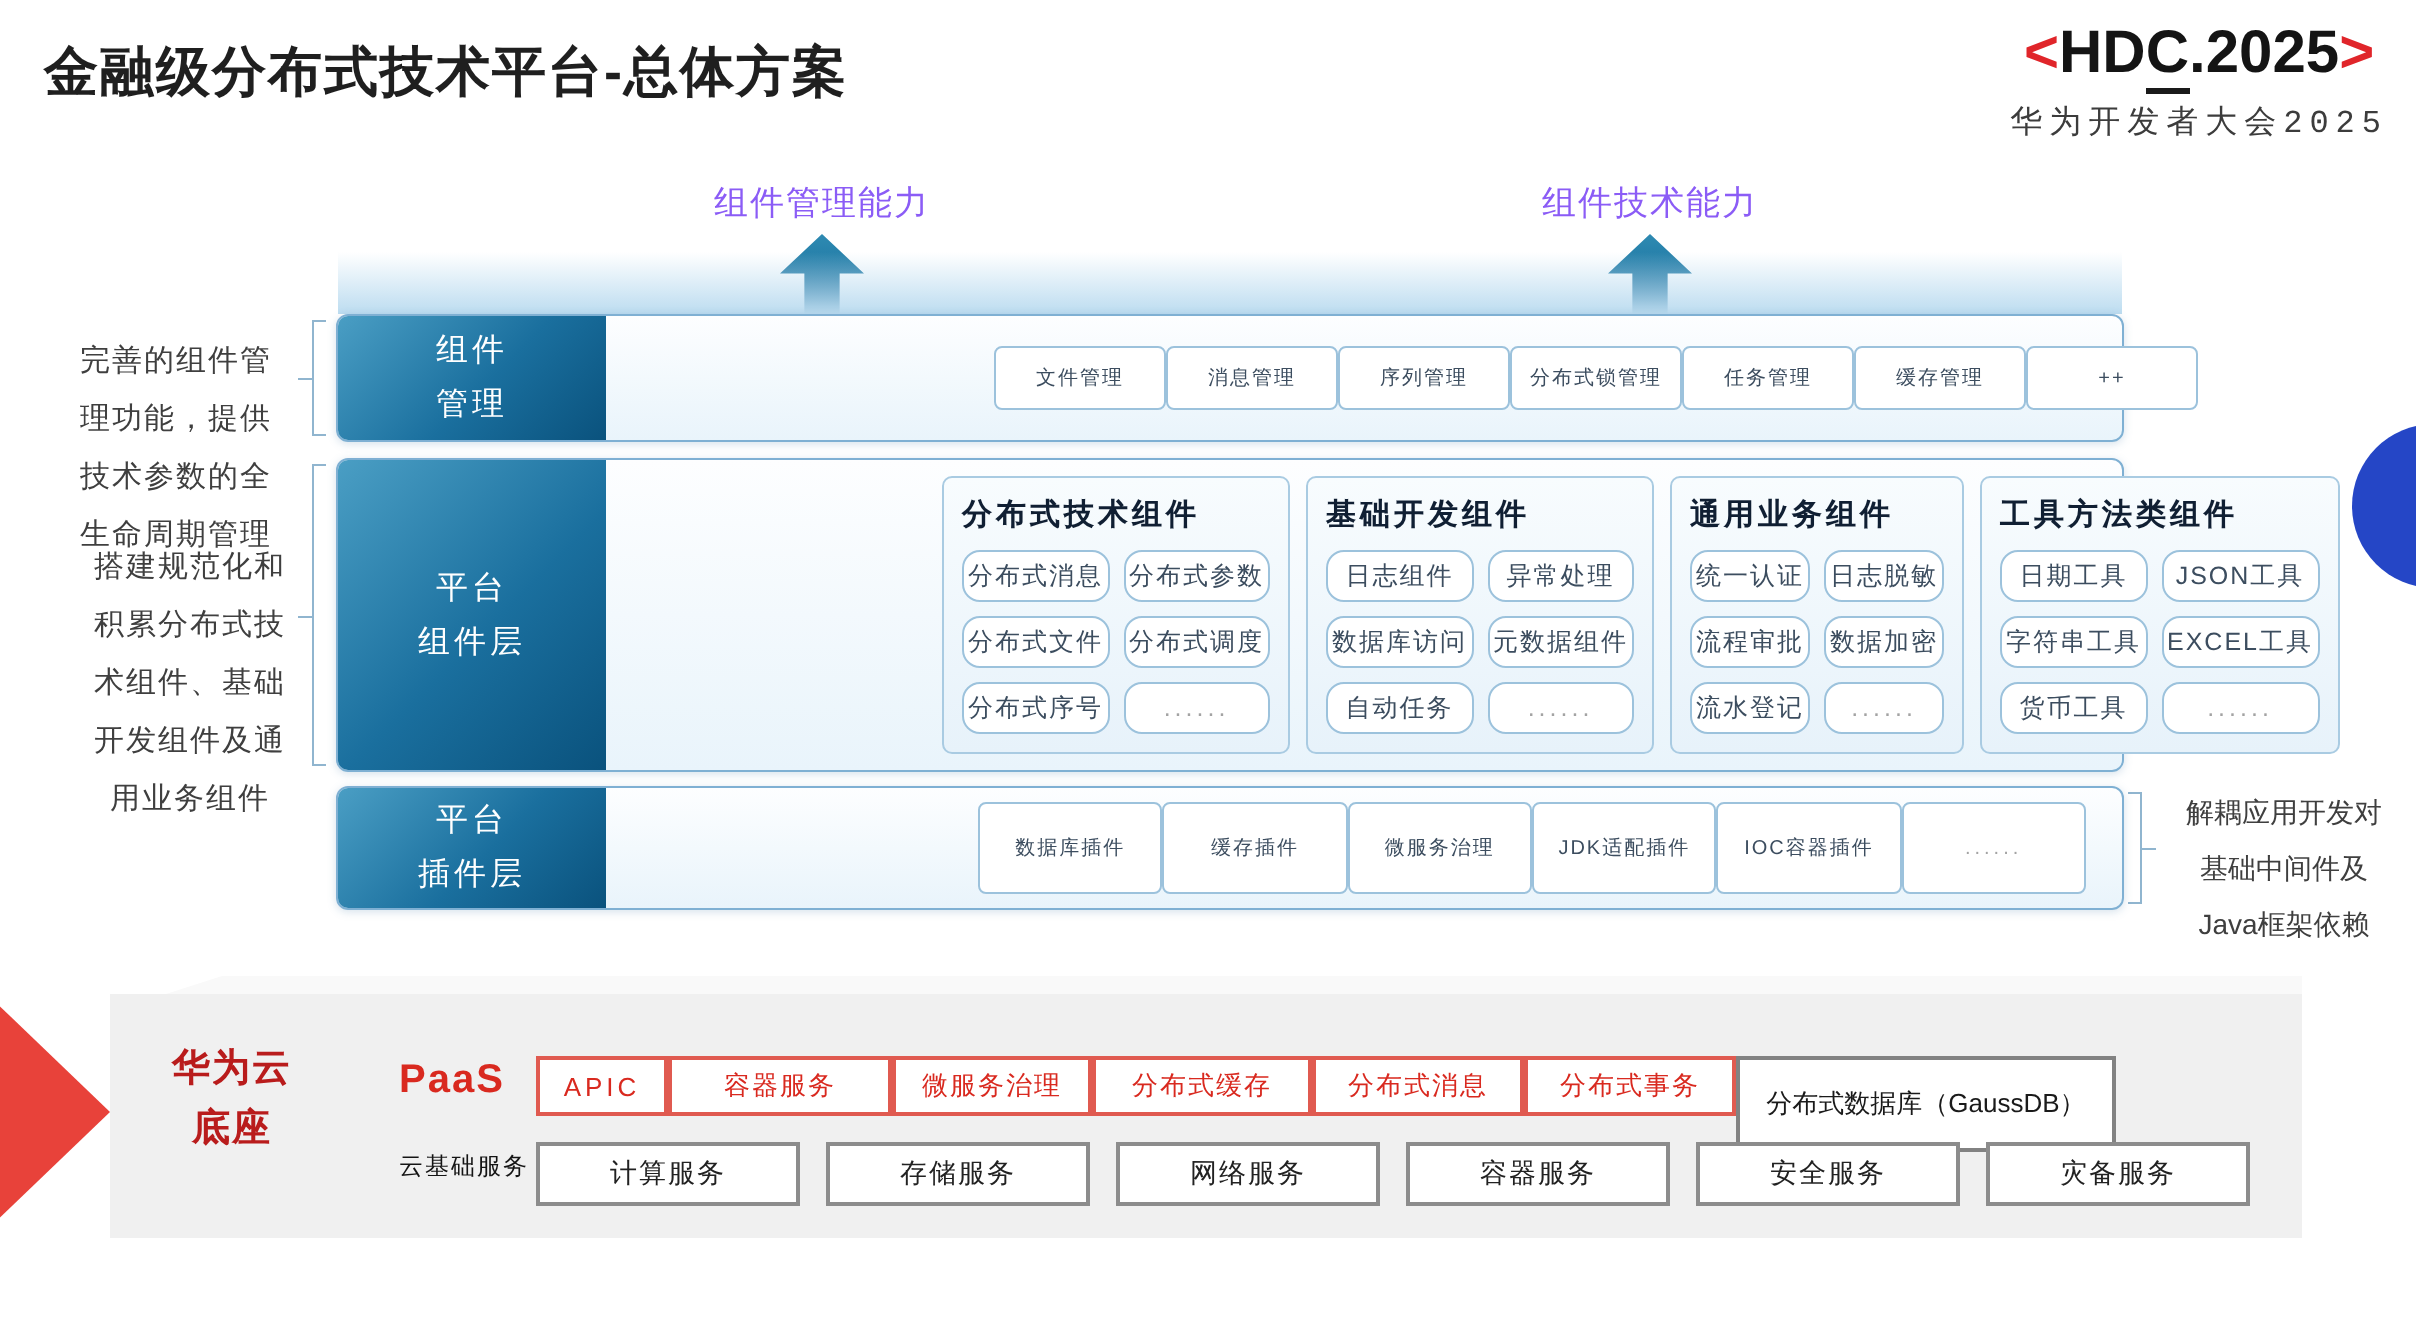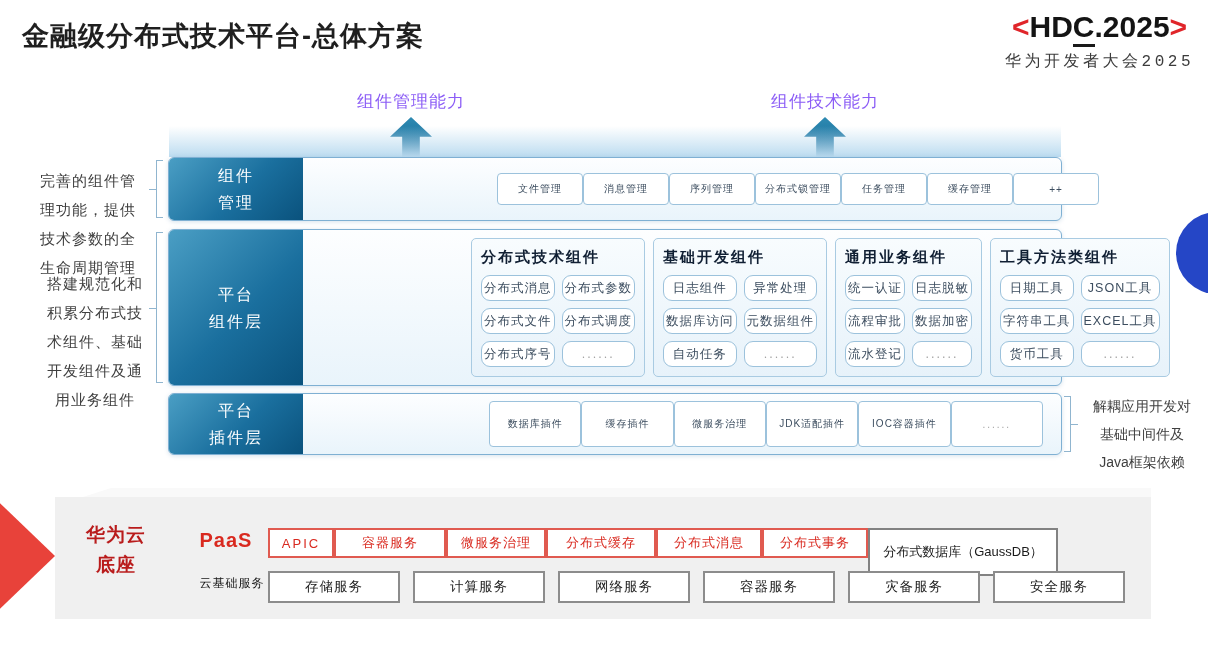--- a/index.html
+++ b/index.html
@@ -238,23 +238,23 @@
     <div class="chip-red">容器服务</div>
     <div class="chip-red">微服务治理</div>
     <div class="chip-red">分布式缓存</div>
     <div class="chip-red">分布式消息</div>
     <div class="chip-red">分布式事务</div>
     <div class="chip-db">分布式数据库（GaussDB）</div>
   </div>
 
   <div class="iaas-label">云基础服务</div>
   <div class="iaas-row">
+    <div class="chip-gray">计算服务</div>
     <div class="chip-gray">存储服务</div>
-    <div class="chip-gray">计算服务</div>
     <div class="chip-gray">网络服务</div>
     <div class="chip-gray">容器服务</div>
+    <div class="chip-gray">安全服务</div>
     <div class="chip-gray">灾备服务</div>
-    <div class="chip-gray">安全服务</div>
   </div>
 
   <div class="blue-dot"></div>
 
 </div>
 
 </body></html>

